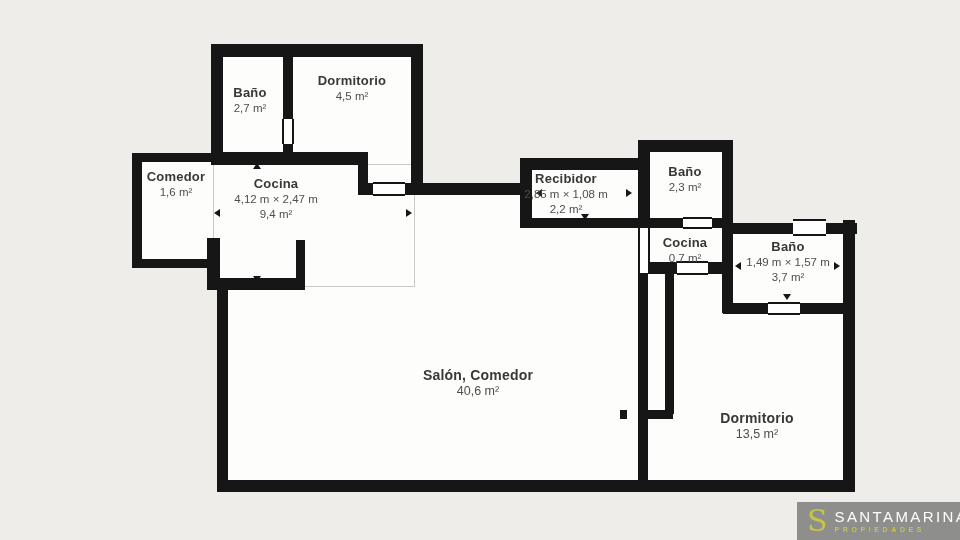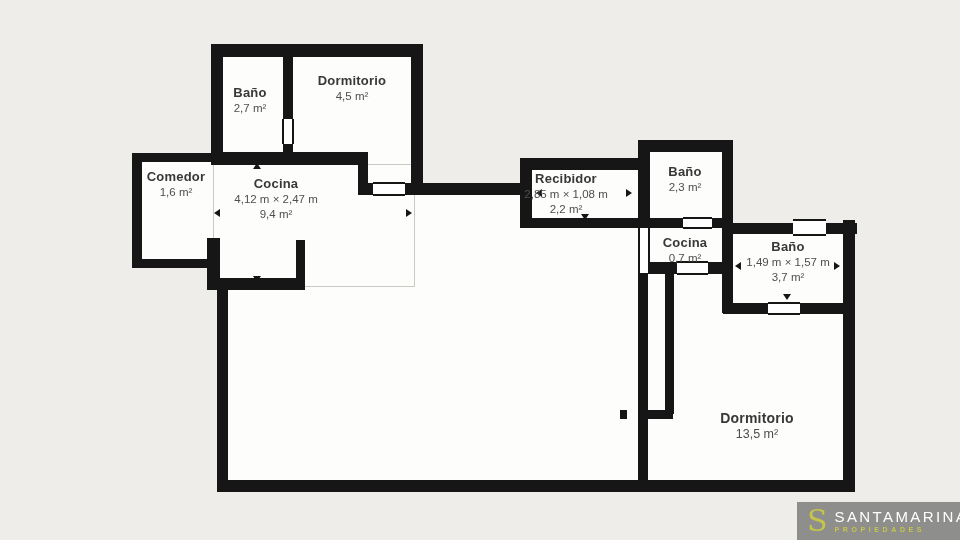--- a/index.html
+++ b/index.html
@@ -138,20 +138,24 @@
   </div>
   <div class="label" style="left:685px;top:235px">
     <div class="rname">Cocina</div>
     <div class="rarea">0,7 m²</div>
   </div>
   <div class="label" style="left:788px;top:239px">
     <div class="rname">Baño</div>
     <div class="rdim">1,49 m × 1,57 m</div>
     <div class="rarea">3,7 m²</div>
   </div>
+  <div class="label lg" style="left:478px;top:367px">
+    <div class="rname">Salón, Comedor</div>
+    <div class="rarea">40,6 m²</div>
+  </div>
   <div class="label lg" style="left:757px;top:410px">
     <div class="rname">Dormitorio</div>
     <div class="rarea">13,5 m²</div>
   </div>
 
   <div class="logo">
     <span class="logo-s">S</span>
     <span class="logo-col">
       <span class="logo-brand">SANTAMARINA</span>
       <span class="logo-tagline">PROPIEDADES</span>

